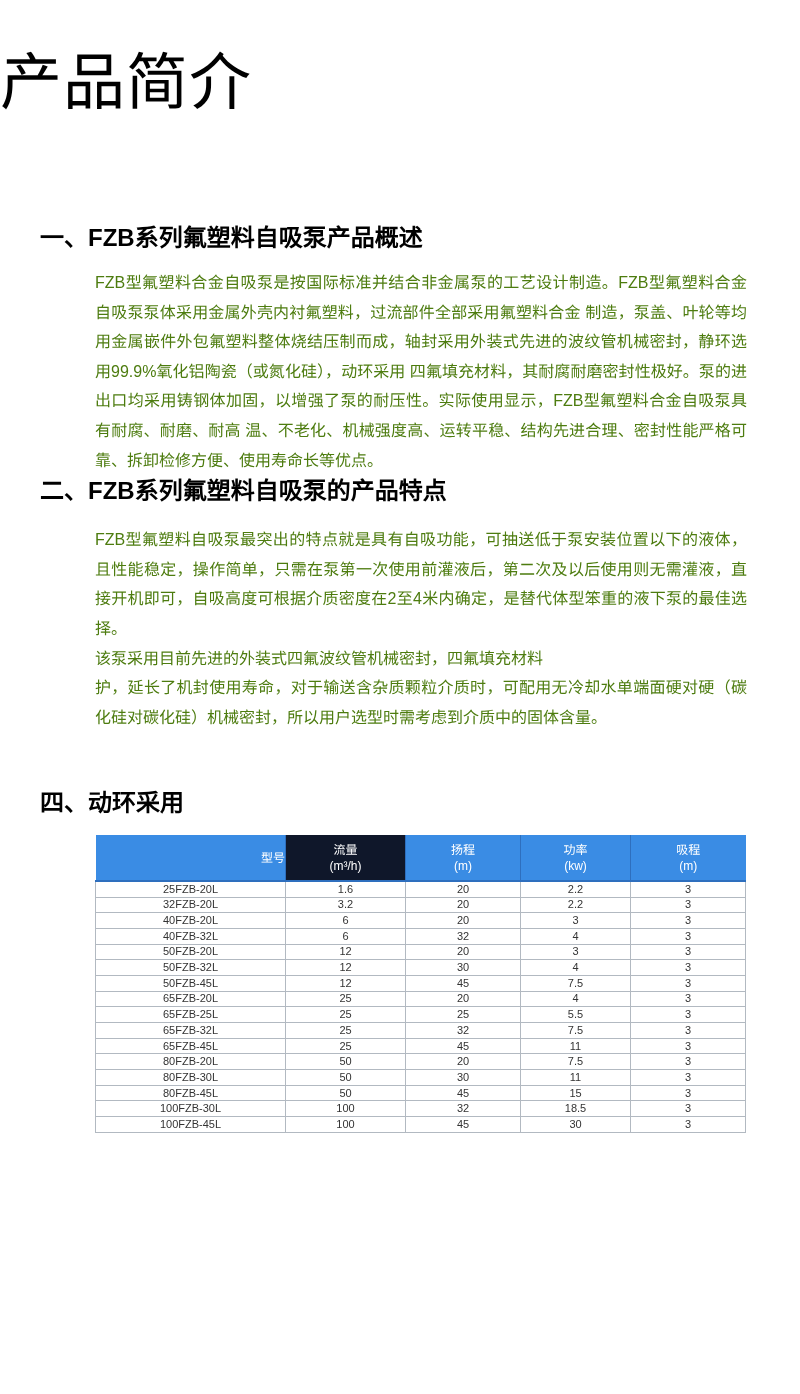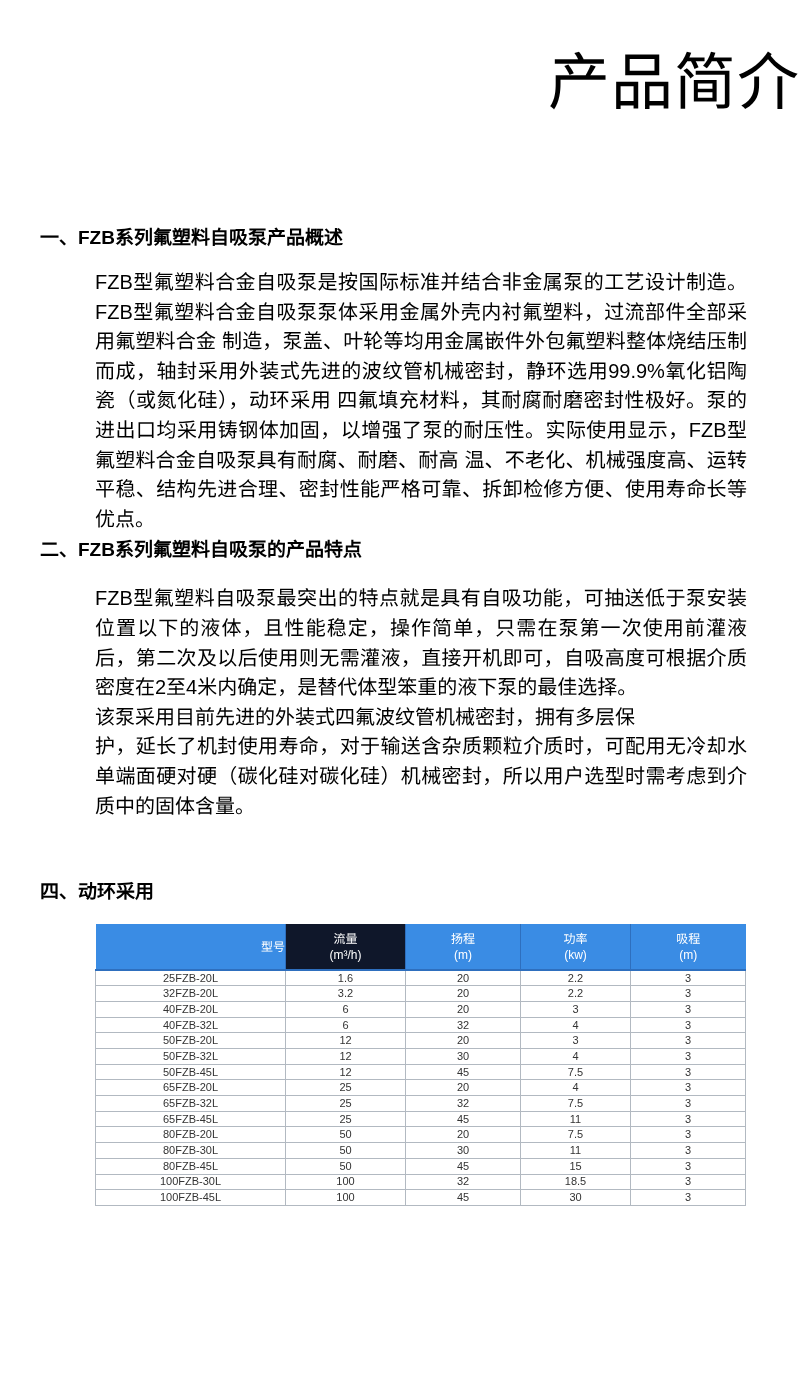--- a/index.html
+++ b/index.html
@@ -10,47 +10,47 @@
     background: #ffffff;
     font-family: "Liberation Sans", "DejaVu Sans", sans-serif;
     color: #1a1a1a;
     overflow: hidden;
   }
   .page { width: 800px; height: 1394px; position: relative; }
 
   .page-title {
     margin: 0;
     padding-top: 40px;
-    text-align: right;
+    text-align: left;
     font-size: 62px;
     line-height: 86px;
     font-weight: 400;
     color: #000000;
     letter-spacing: 1px;
   }
 
   .section-heading {
     margin: 0 0 0 40px;
-    font-size: 19px;
+    font-size: 24px;
     line-height: 32px;
     font-weight: bold;
     color: #000000;
   }
   .heading-1 { margin-top: 96px; }
   .heading-2 { }
   .heading-4 { margin-top: 55px; }
 
   .body-text {
     margin: 14px 0 0 95px;
     width: 652px;
-    font-size: 20px;
+    font-size: 16px;
     line-height: 29.6px;
     text-align: justify;
     white-space: pre-wrap;
-    color: #000000;
+    color: #4d7c0f;
   }
   .body-2 { margin-top: 18px; }
 
   .table-wrap { margin: 16px 0 0 95px; width: 650px; }
   .perf-table {
     width: 650px;
     border-collapse: collapse;
     table-layout: fixed;
   }
   .perf-table thead th {
@@ -83,21 +83,21 @@
 
   <h1 class="page-title">产品简介</h1>
 
   <h2 class="section-heading heading-1">一、FZB系列氟塑料自吸泵产品概述</h2>
 
   <p class="body-text body-1">FZB型氟塑料合金自吸泵是按国际标准并结合非金属泵的工艺设计制造。FZB型氟塑料合金自吸泵泵体采用金属外壳内衬氟塑料，过流部件全部采用氟塑料合金 制造，泵盖、叶轮等均用金属嵌件外包氟塑料整体烧结压制而成，轴封采用外装式先进的波纹管机械密封，静环选用99.9%氧化铝陶瓷（或氮化硅），动环采用 四氟填充材料，其耐腐耐磨密封性极好。泵的进出口均采用铸钢体加固，以增强了泵的耐压性。实际使用显示，FZB型氟塑料合金自吸泵具有耐腐、耐磨、耐高 温、不老化、机械强度高、运转平稳、结构先进合理、密封性能严格可靠、拆卸检修方便、使用寿命长等优点。</p>
 
   <h2 class="section-heading heading-2">二、FZB系列氟塑料自吸泵的产品特点</h2>
 
   <p class="body-text body-2">FZB型氟塑料自吸泵最突出的特点就是具有自吸功能，可抽送低于泵安装位置以下的液体，且性能稳定，操作简单，只需在泵第一次使用前灌液后，第二次及以后使用则无需灌液，直接开机即可，自吸高度可根据介质密度在2至4米内确定，是替代体型笨重的液下泵的最佳选择。
-该泵采用目前先进的外装式四氟波纹管机械密封，拥有多层保
+该泵采用目前先进的外装式四氟波纹管机械密封，四氟填充材料
 护，延长了机封使用寿命，对于输送含杂质颗粒介质时，可配用无冷却水单端面硬对硬（碳化硅对碳化硅）机械密封，所以用户选型时需考虑到介质中的固体含量。</p>
 
   <h2 class="section-heading heading-4">四、动环采用</h2>
 
   <div class="table-wrap">
     <table class="perf-table">
       <colgroup>
         <col style="width:190px">
         <col style="width:120px">
         <col style="width:115px">
@@ -178,20 +178,27 @@
             <td>3</td>
           </tr>
           <tr>
             <td>65FZB-20L</td>
             <td>25</td>
             <td>20</td>
             <td>4</td>
             <td>3</td>
           </tr>
           <tr>
+            <td>65FZB-25L</td>
+            <td>25</td>
+            <td>25</td>
+            <td>5.5</td>
+            <td>3</td>
+          </tr>
+          <tr>
             <td>65FZB-32L</td>
             <td>25</td>
             <td>32</td>
             <td>7.5</td>
             <td>3</td>
           </tr>
           <tr>
             <td>65FZB-45L</td>
             <td>25</td>
             <td>45</td>

